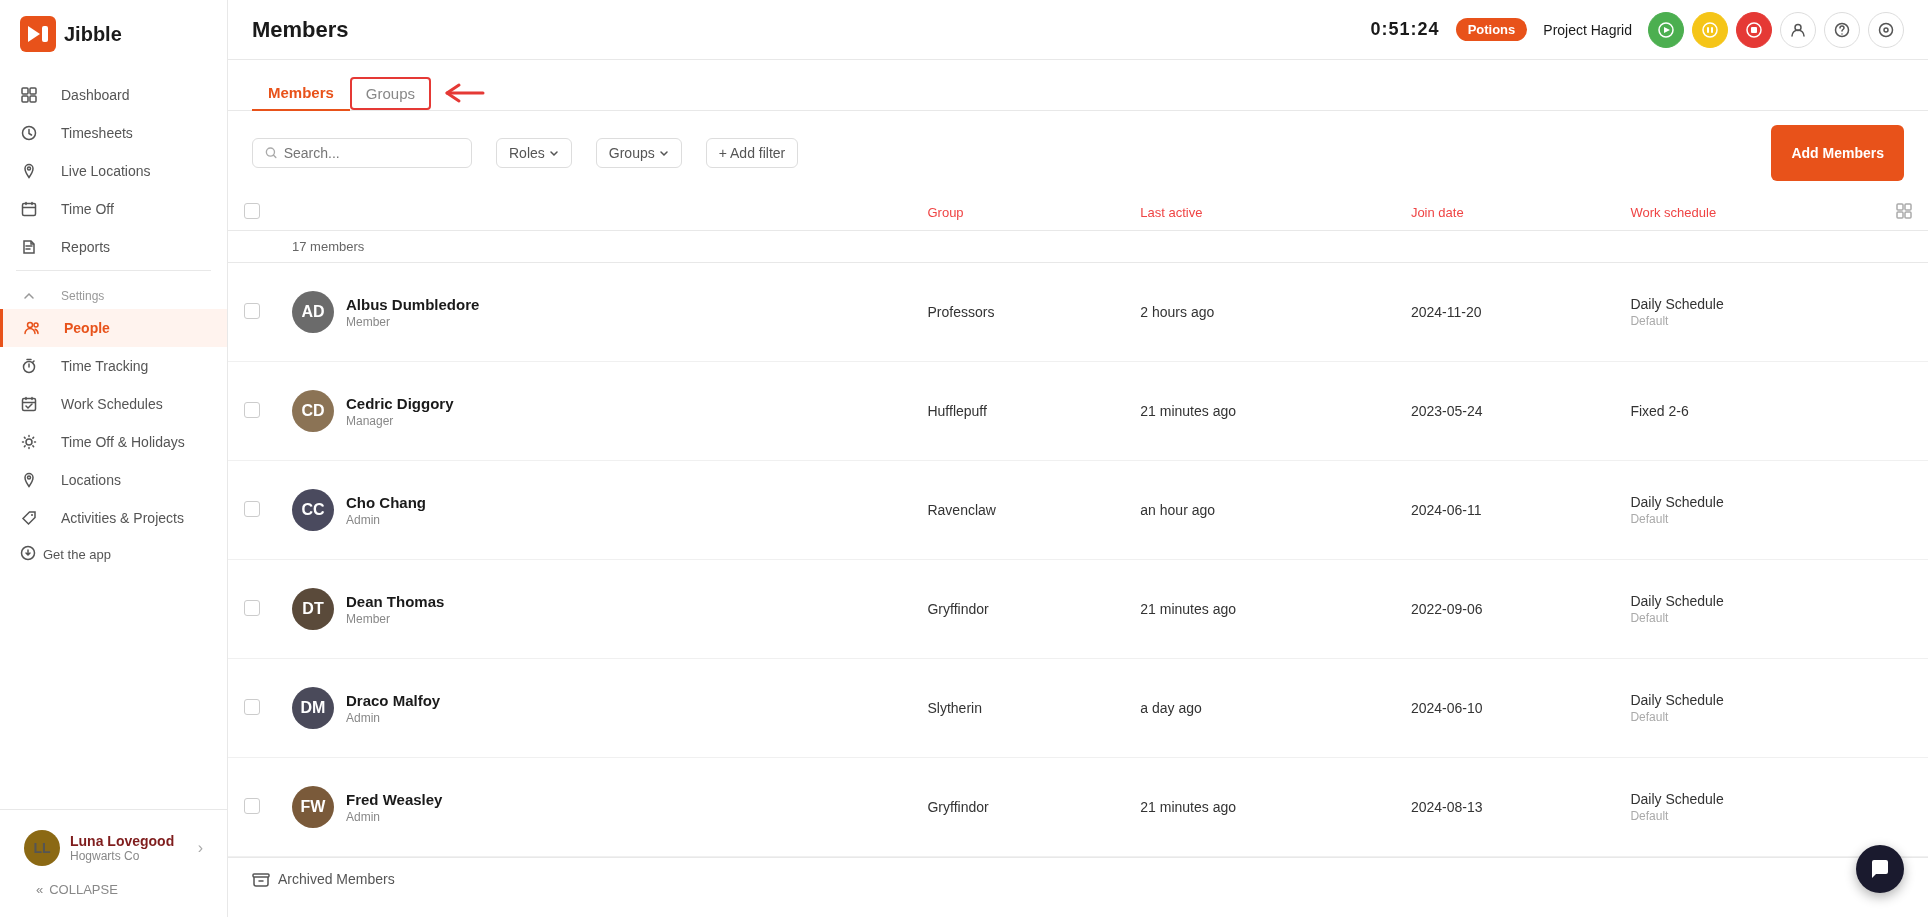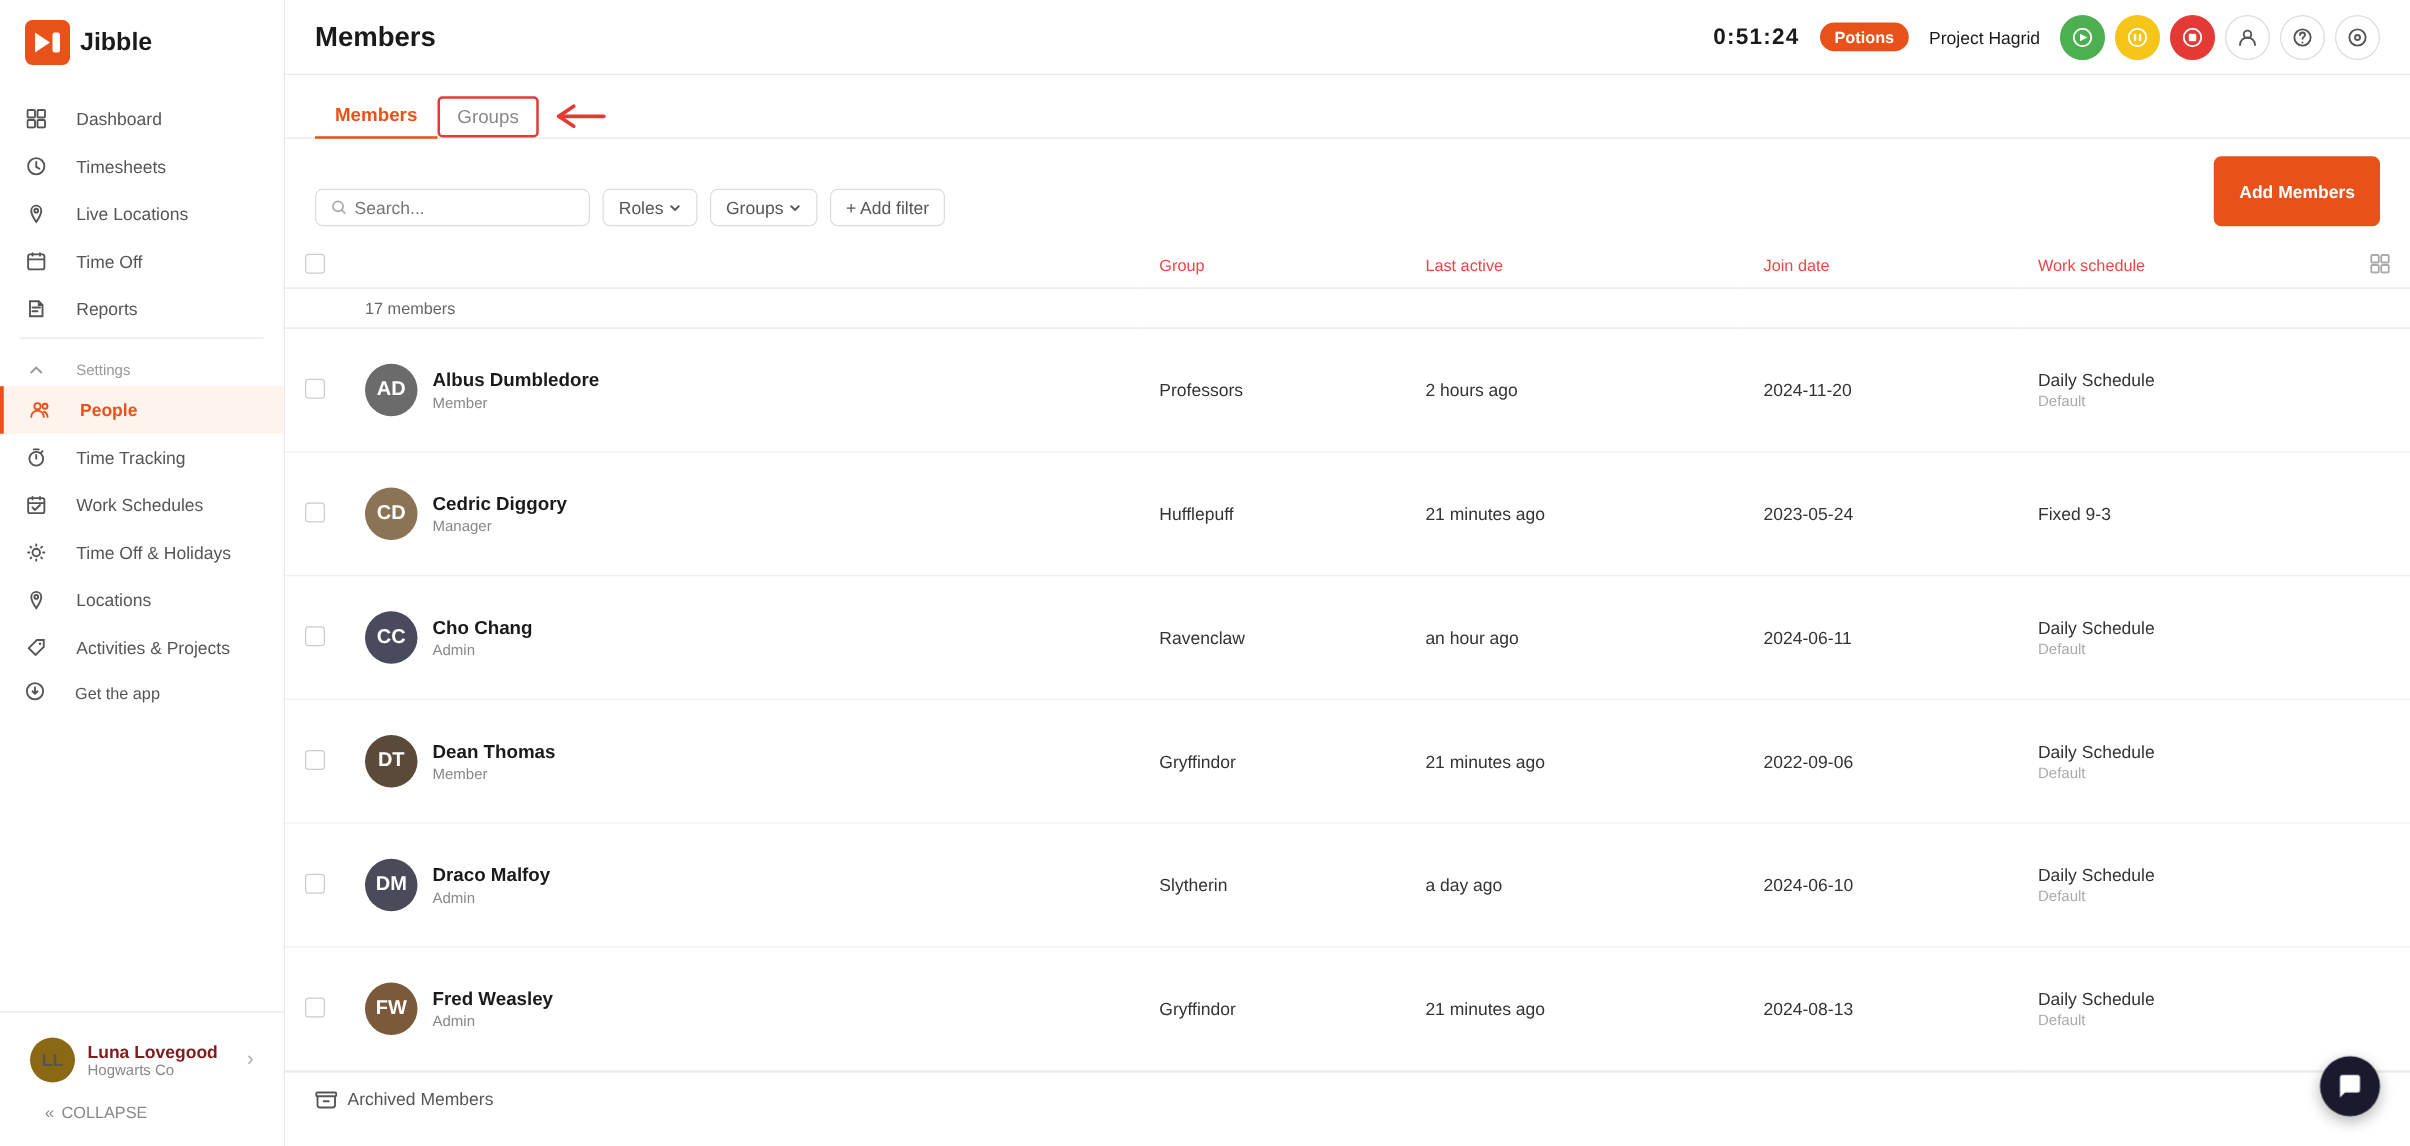--- a/index.html
+++ b/index.html
@@ -99,21 +99,21 @@
       align-items: center;
       gap: 6px;
       padding: 8px 20px;
       color: #888;
       font-size: 13px;
       cursor: pointer;
     }
     .get-app-btn {
       display: flex;
       align-items: center;
-      gap: 24px;
+      gap: 7px;
       padding: 8px 20px;
       color: #555;
       font-size: 13px;
       cursor: pointer;
     }
 
     
     .main {
       flex: 1;
       display: flex;
@@ -218,23 +218,23 @@
       color: #e53935;
       font-size: 24px;
       font-weight: 700;
       display: flex;
       align-items: center;
     }
 
     
     .toolbar {
       display: flex;
-      align-items: flex-end;
+      align-items: center;
       padding: 14px 24px;
-      gap: 10px;
+      gap: 24px;
     }
     .search-box {
       display: flex;
       align-items: center;
       gap: 6px;
       border: 1px solid #ddd;
       border-radius: 6px;
       padding: 6px 12px;
       width: 220px;
       background: #fff;
@@ -702,21 +702,21 @@
           <div>
             <div class="member-name">Cedric Diggory</div>
             <div class="member-role">Manager</div>
           </div>
         </div>
       </td>
       <td>Hufflepuff</td>
       <td>21 minutes ago</td>
       <td>2023-05-24</td>
       <td>
-        <div class="schedule-name">Fixed 9-3</div>
+        <div class="schedule-name">Fixed 2-6</div>
 
       </td>
       <td></td>
     </tr>
           <tr>
       <td class="checkbox-cell"><span class="checkbox"></span></td>
       <td>
         <div class="member-info">
           <div class="member-avatar av-chang">CC</div>
           <div>

